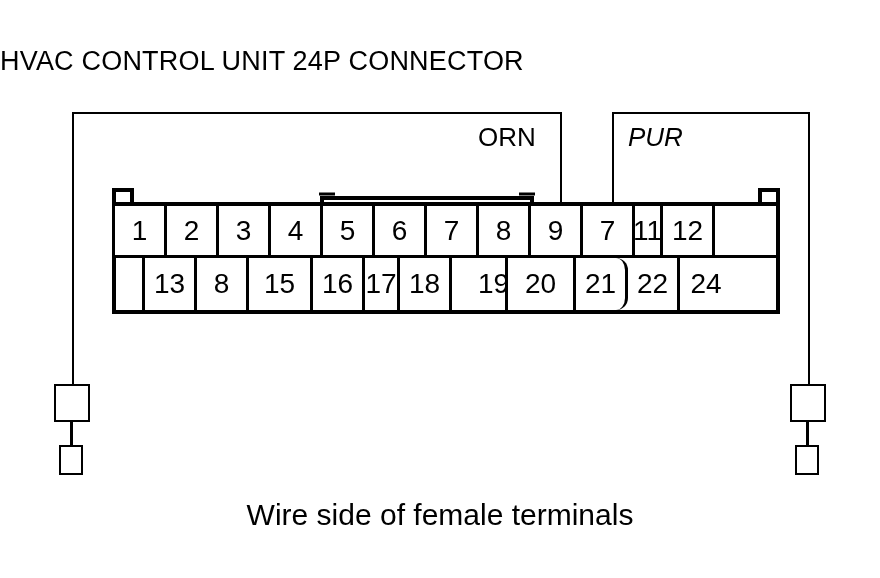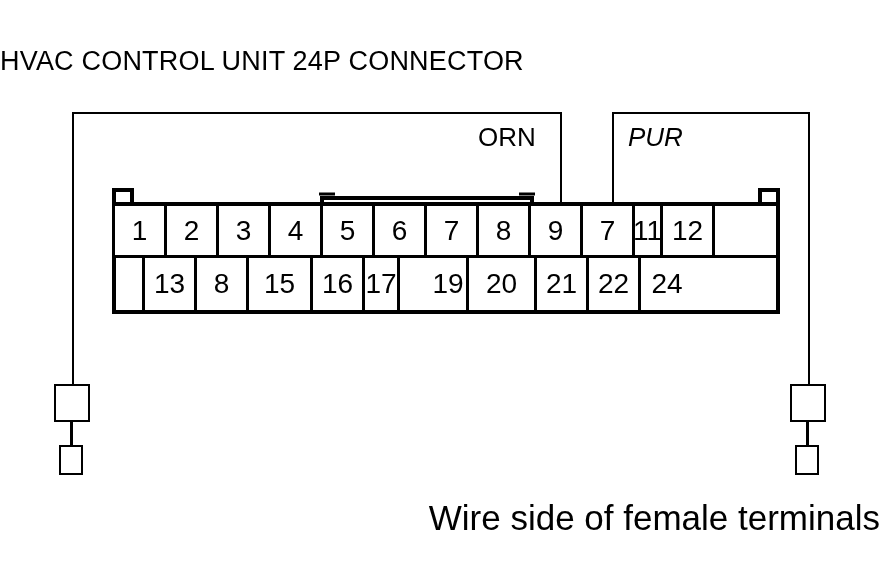--- a/index.html
+++ b/index.html
@@ -27,22 +27,22 @@
     width: 880px;
     font-size: 27px;
     letter-spacing: 0.2px;
     white-space: nowrap;
   }
   .caption {
     position: absolute;
     left: 0;
     top: 498px;
     width: 880px;
-    text-align: right;
-    font-size: 35px;
+    text-align: center;
+    font-size: 30px;
     white-space: nowrap;
   }
 
   
   .bracket {
     position: absolute;
     border: 2px solid #000;
     border-bottom: none;
     box-sizing: border-box;
   }
@@ -188,23 +188,24 @@
         <div class="cell blank" style="width: 29px;"></div>
       </div>
 
     <div class="row" id="row-bottom">
         <div class="cell" style="width: 29px;"></div>
         <div class="cell" style="width: 52px;">13</div>
         <div class="cell" style="width: 52px;">8</div>
         <div class="cell" style="width: 64px;">15</div>
         <div class="cell" style="width: 52px;">16</div>
         <div class="cell" style="width: 35px;">17</div>
-        <div class="cell" style="width: 69px; padding-left: 30px;">19</div>
+        <div class="cell" style="width: 52px;">18</div>
+        <div class="cell" style="width: 56px; padding-left: 30px;">19</div>
         <div class="cell" style="width: 68px;">20</div>
-        <div class="cell" style="width: 52px;">21</div>
+        <div class="cell" style="width: 52px; border-radius: 12px;">21</div>
         <div class="cell" style="width: 52px;">22</div>
         <div class="cell" style="width: 52px;">24</div>
       </div>
   </div>
 
   <div class="terminal-big" style="left:54px; top:384px;"></div>
   <div class="terminal-link" style="left:70px; top:420px; height:28px;"></div>
   <div class="terminal-small" style="left:59px; top:445px;"></div>
 
   <div class="terminal-big" style="left:790px; top:384px;"></div>

